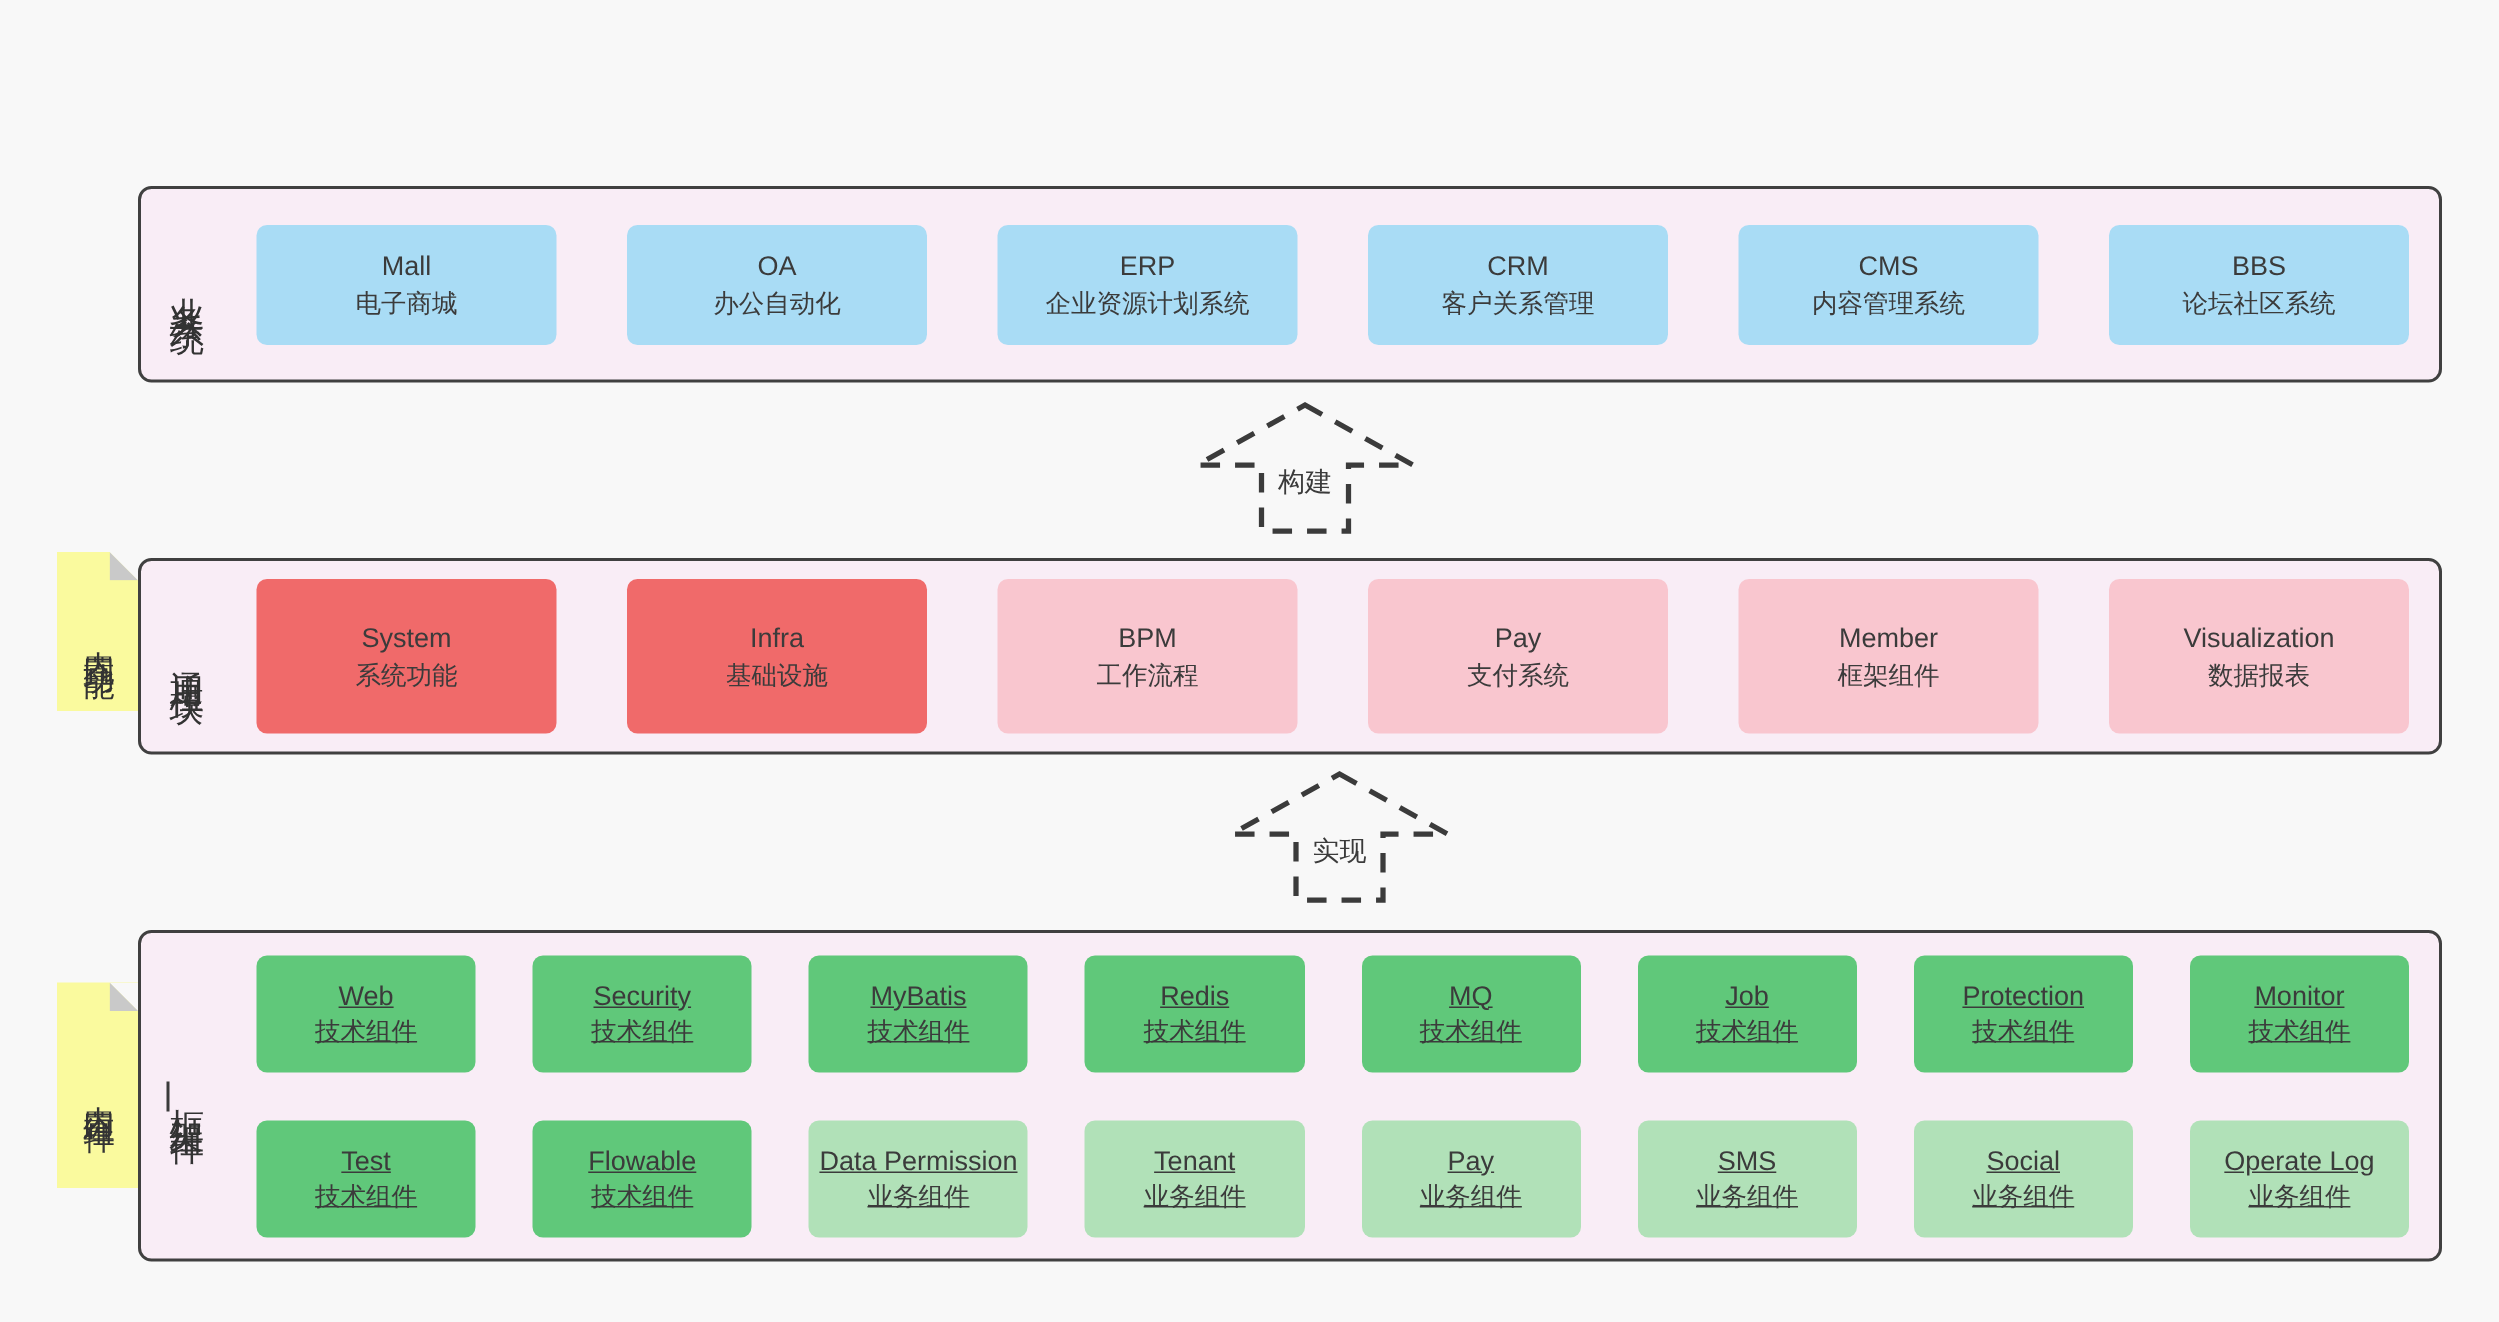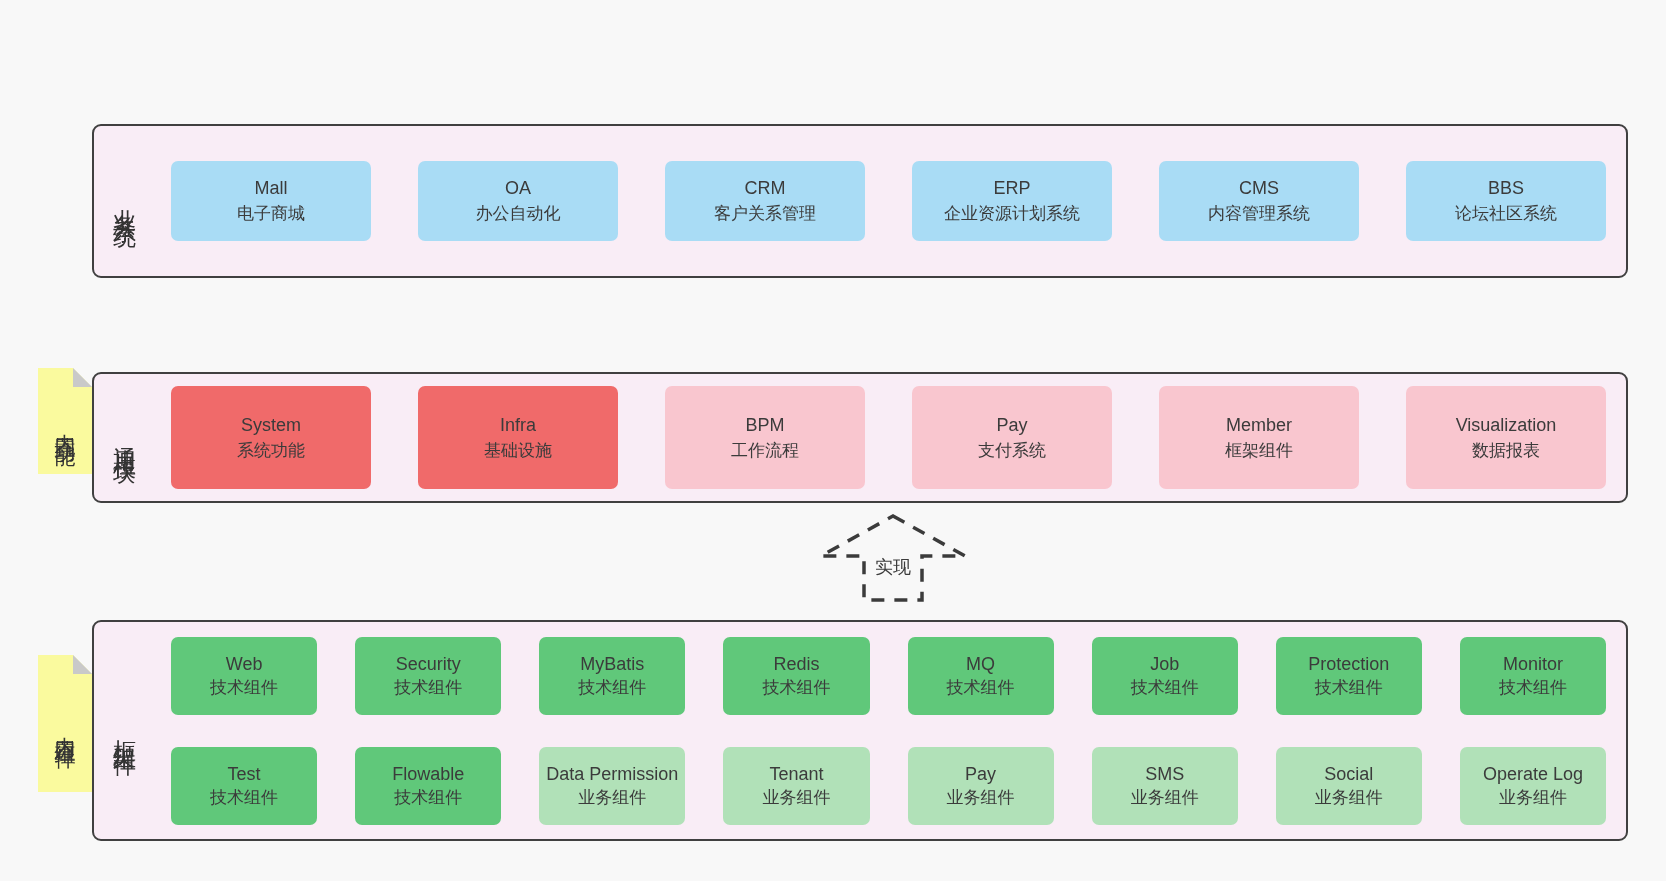--- a/index.html
+++ b/index.html
@@ -16,23 +16,23 @@
   .layer {
     position: absolute;
     left: 92px;
     width: 1536px;
     background: var(--layer_bg, #f9edf6);
     border: 2.5px solid var(--layer_border, #404040);
     border-radius: 9px;
     display: flex;
     z-index: 2;
   }
-  #layer-business   { top: 124px; height: 154px; }
+  #layer-business   { top: 124px; height: 131px; }
   #layer-modules    { top: 372px; height: 131px; }
-  #layer-components { top: 620px; height: 221px; }
+  #layer-components { top: 620px; height: 221px; text-decoration: underline; }
 
   .vlabel {
     writing-mode: vertical-rl;
     text-orientation: upright;
     font-size: 23px;
     letter-spacing: 5px;
     color: #333;
     align-self: center;
     margin-left: 16px;
     flex: 0 0 auto;
@@ -137,45 +137,51 @@
     <span class="vtext">内置功能</span>
     <span class="fold-cover"></span>
     <span class="fold-flap"></span>
   </div>
   <div class="note" id="note-components">
     <span class="vtext">内置组件</span>
     <span class="fold-cover"></span>
     <span class="fold-flap"></span>
   </div>
 
+  <div class="arrow" id="arrow-build">
+    <svg viewBox="0 0 150 92">
+      <polygon points="75,4 147,44 104,44 104,88 46,88 46,44 3,44" fill="none" stroke="#3b3b3b" stroke-width="3.5" stroke-dasharray="13 10"></polygon>
+    </svg>
+    <span class="arrow-label">构建</span>
+  </div>
   <div class="arrow" id="arrow-implement">
     <svg viewBox="0 0 150 92">
       <polygon points="75,4 147,44 104,44 104,88 46,88 46,44 3,44" fill="none" stroke="#3b3b3b" stroke-width="3.5" stroke-dasharray="13 10"></polygon>
     </svg>
     <span class="arrow-label">实现</span>
   </div>
 
   <div class="layer" id="layer-business">
     <div class="vlabel">业务系统</div>
     <div class="box-row">
         <div class="box blue">
           <div class="en">Mall</div>
           <div class="zh">电子商城</div>
         </div>
         <div class="box blue">
           <div class="en">OA</div>
           <div class="zh">办公自动化</div>
         </div>
         <div class="box blue">
+          <div class="en">ERP</div>
+          <div class="zh">企业资源计划系统</div>
+        </div>
+        <div class="box blue">
           <div class="en">CRM</div>
           <div class="zh">客户关系管理</div>
-        </div>
-        <div class="box blue">
-          <div class="en">ERP</div>
-          <div class="zh">企业资源计划系统</div>
         </div>
         <div class="box blue">
           <div class="en">CMS</div>
           <div class="zh">内容管理系统</div>
         </div>
         <div class="box blue">
           <div class="en">BBS</div>
           <div class="zh">论坛社区系统</div>
         </div>
       </div>

